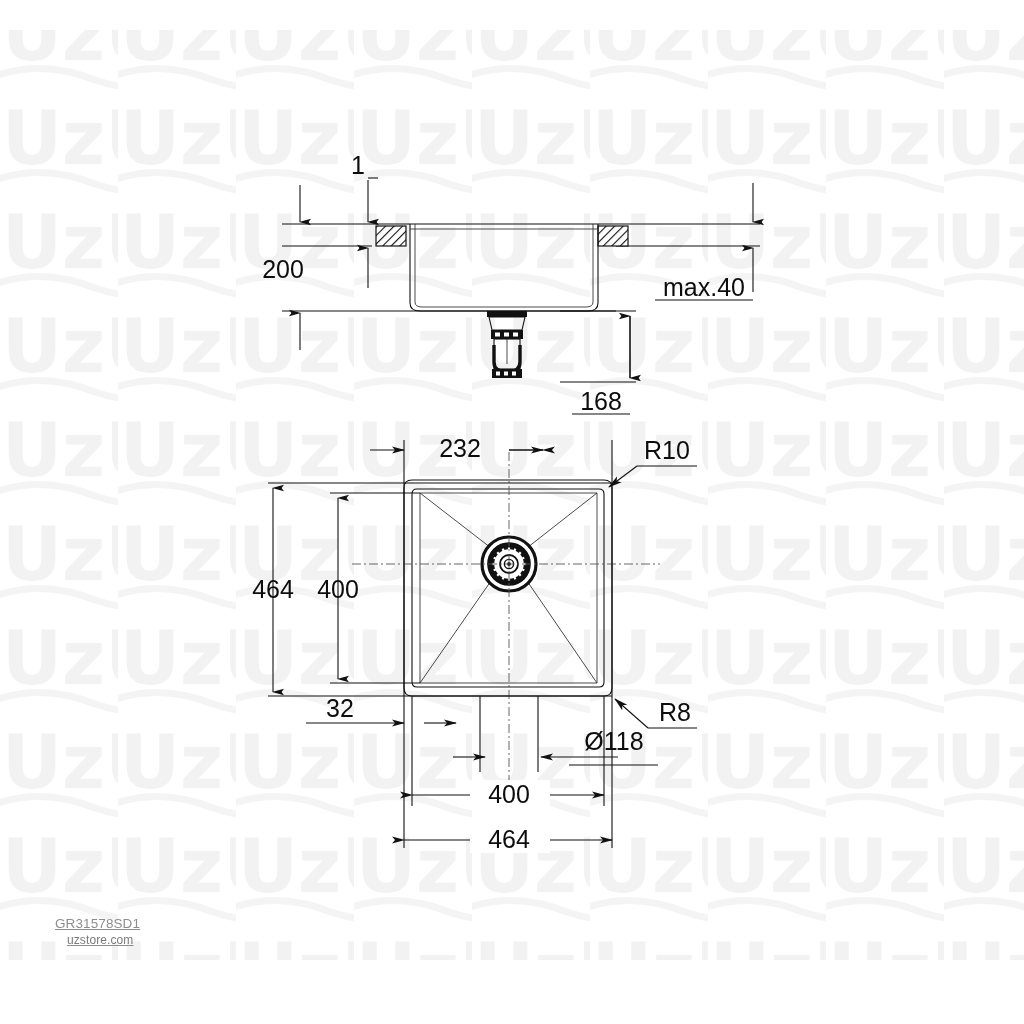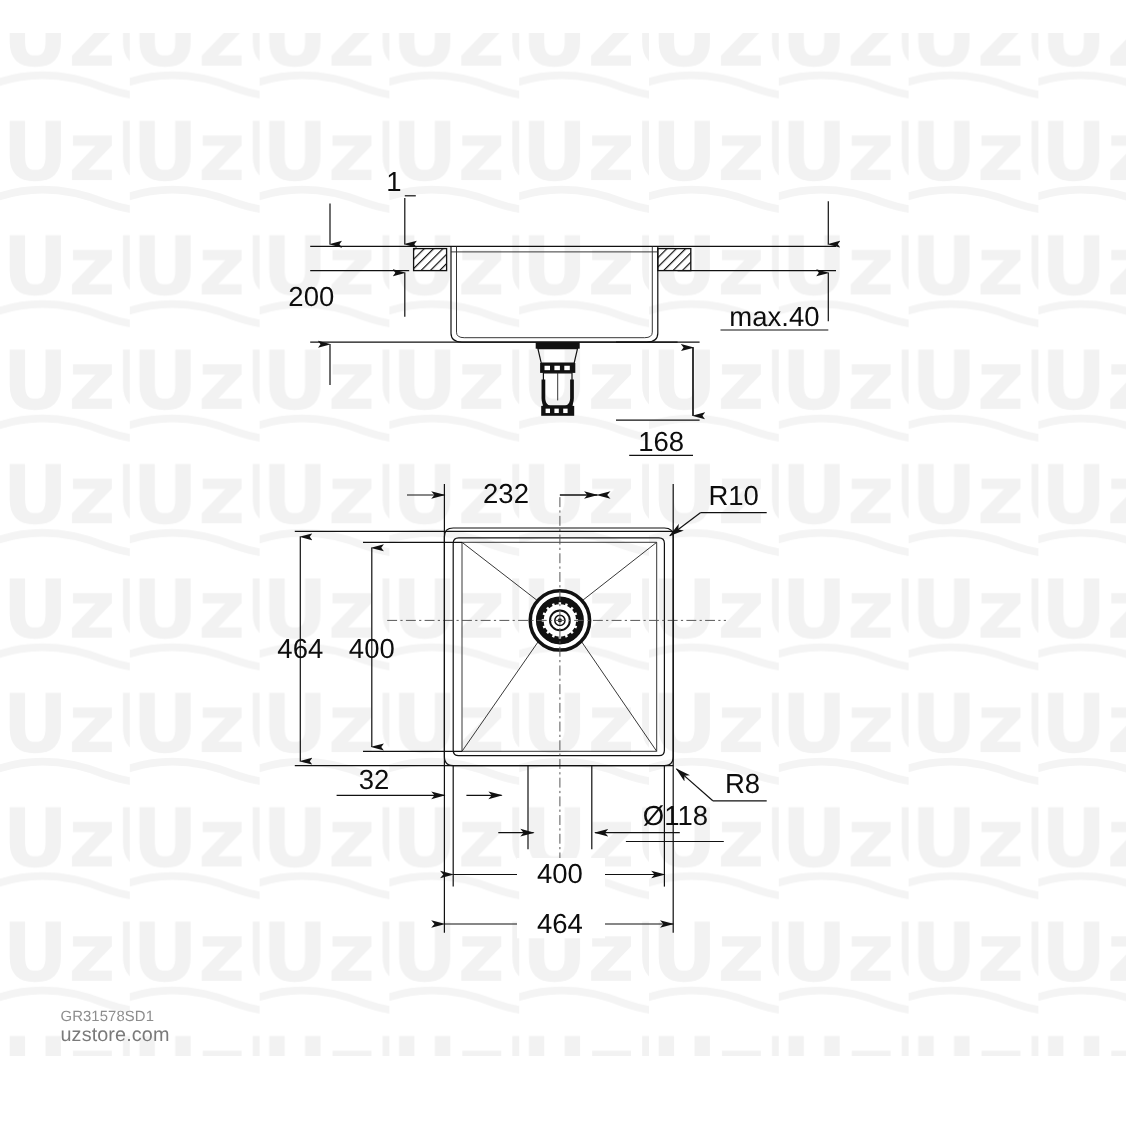--- a/index.html
+++ b/index.html
@@ -10,23 +10,24 @@
     color:#1a1a1a;
   }
   #stage{position:absolute;inset:0;width:1024px;height:1024px;}
   svg.drawing{position:absolute;left:0;top:0;width:1024px;height:1024px;display:block;}
   .wm-layer{position:absolute;left:0;top:0;width:1024px;height:1024px;z-index:0;pointer-events:none;}
   .draw-layer{position:absolute;left:0;top:0;width:1024px;height:1024px;z-index:2;}
   .footer{
     position:absolute;left:55px;top:915px;z-index:3;
     font-size:13.5px;line-height:17px;color:#8d8d8d;
     letter-spacing:0.1px;
+    text-decoration:underline;
   }
   .footer div{white-space:nowrap;}
-  .footer .site{color:#7a7a7a;font-size:18px;}
+  .footer .site{color:#7a7a7a;font-size:12px;margin-left:12px;}
   text{font-family:"Liberation Sans","DejaVu Sans",sans-serif;fill:#0d0d0d;}
   .dimtext{font-size:25px;}
   .thin{stroke:#111;fill:none;stroke-width:1.1;}
   .vthin{stroke:#2a2a2a;fill:none;stroke-width:0.85;}
   .center{stroke:#555;fill:none;stroke-width:0.9;stroke-dasharray:9 3 2 3;}
   .hatchfill{fill:url(#hatch45);stroke:#111;stroke-width:1.2;}
   .wmtext{
     font-family:"DejaVu Sans","Liberation Sans",sans-serif;
     font-weight:bold;fill:#f2f2f2;
   }

